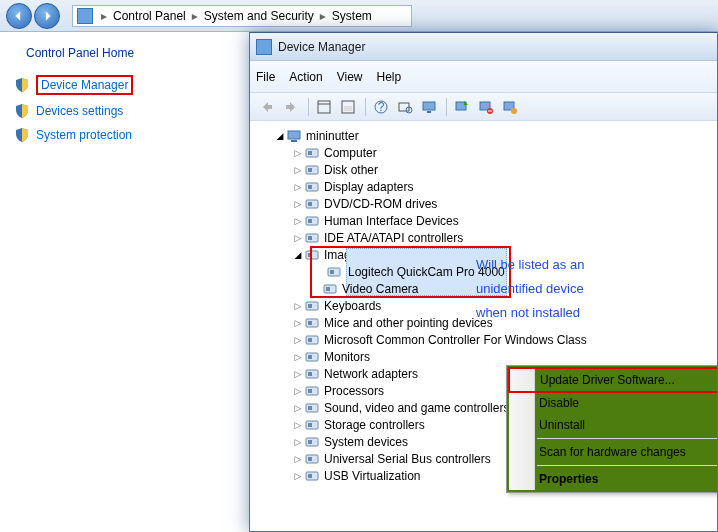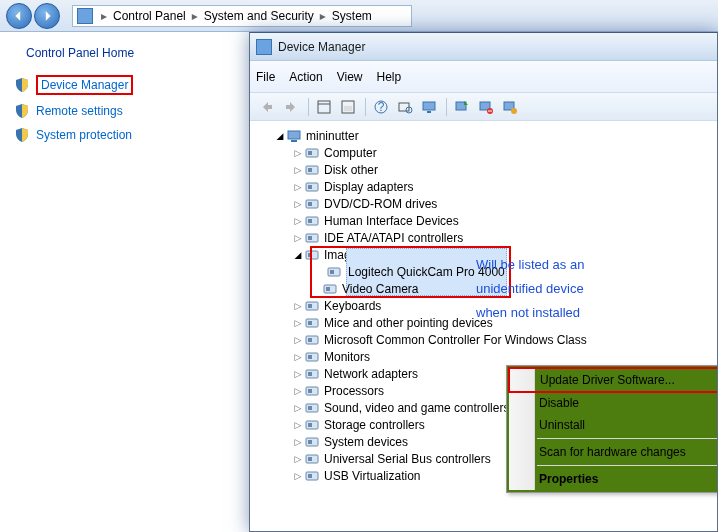--- a/index.html
+++ b/index.html
@@ -92,21 +92,21 @@
             <path fill="#3a74b0" d="M8 1l6 2v4c0 4-3 7-6 8-3-1-6-4-6-8V3z"></path>
             <path fill="#f3c94b" d="M8 1v14c3-1 6-4 6-8V3z"></path>
           </svg>
           <a class="hl-red">Device Manager</a>
         </div>
         <div class="nav-item">
           <svg class="shield" viewBox="0 0 16 16">
             <path fill="#3a74b0" d="M8 1l6 2v4c0 4-3 7-6 8-3-1-6-4-6-8V3z"></path>
             <path fill="#f3c94b" d="M8 1v14c3-1 6-4 6-8V3z"></path>
           </svg>
-          <a>Remote settings</a>
+          <a>Devices settings</a>
         </div>
         <div class="nav-item">
           <svg class="shield" viewBox="0 0 16 16">
             <path fill="#3a74b0" d="M8 1l6 2v4c0 4-3 7-6 8-3-1-6-4-6-8V3z"></path>
             <path fill="#f3c94b" d="M8 1v14c3-1 6-4 6-8V3z"></path>
           </svg>
           <a>System protection</a>
         </div>
       </div>
   </div>

